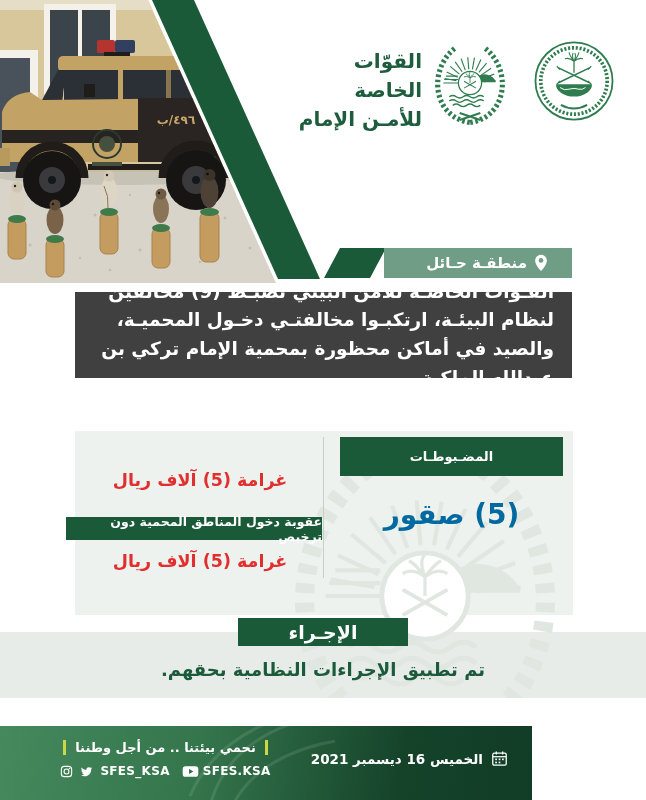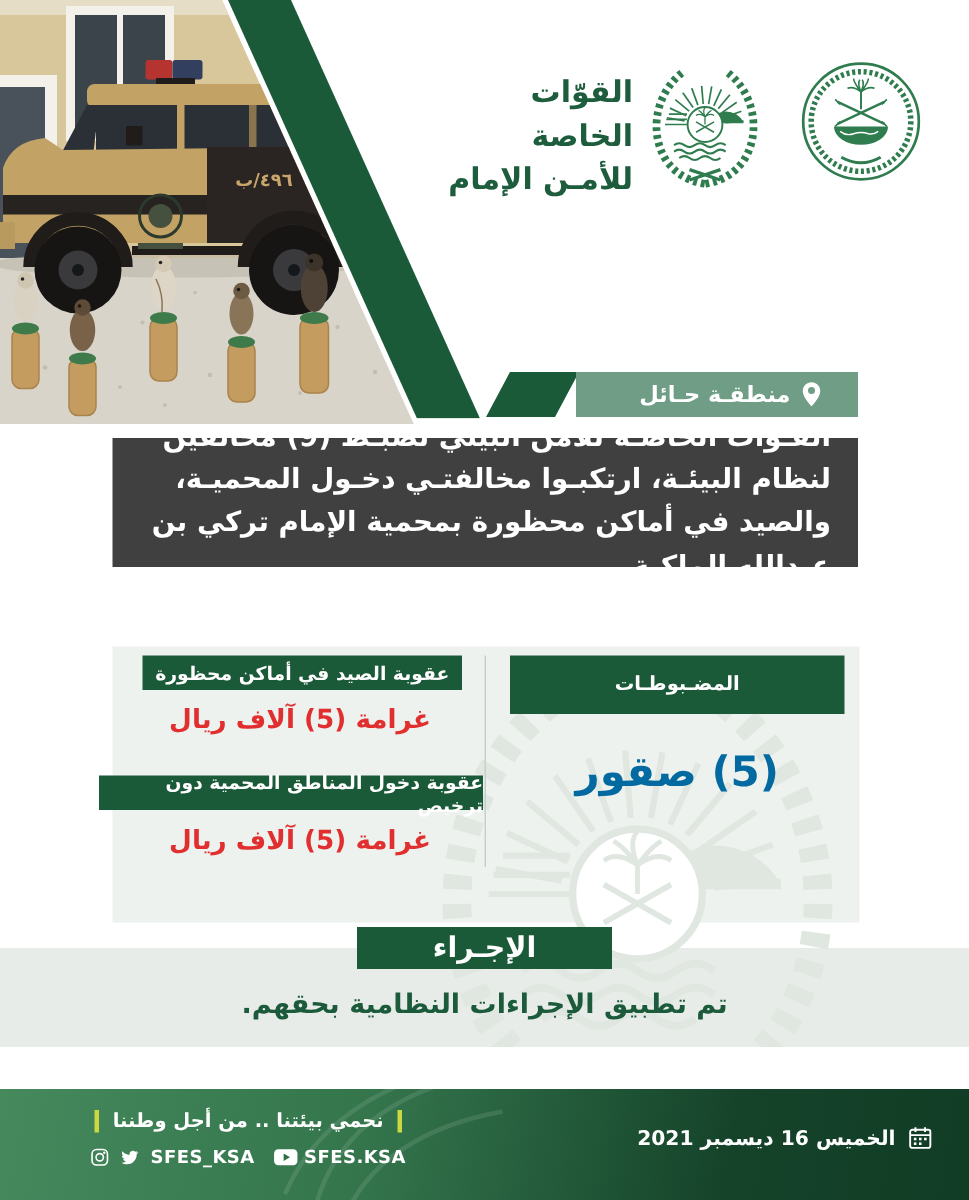--- a/index.html
+++ b/index.html
@@ -43,21 +43,21 @@
   .pen1-hdr{left:95px;top:437px;width:213px;height:23px;font-size:12.5px;}
   .pen2-hdr{left:66px;top:517px;width:256px;height:23px;font-size:12.5px;}
   .fine{left:78px;top:470px;width:244px;text-align:center;color:#e12f2f;
     font-weight:700;font-size:17.5px;direction:rtl;}
   .fine2{top:551px;}
   
   .proc-box{left:238px;top:618px;width:170px;height:28px;font-size:19px;}
   .proc-text{left:0;top:659px;width:646px;text-align:center;color:#1b5a3a;
     font-weight:700;font-size:18px;direction:rtl;}
   
-  .footer{left:0;top:726px;width:646px;height:74px;
+  .footer{left:0;top:726px;width:532px;height:74px;
     background:linear-gradient(100deg,#46895d 0%,#34754c 38%,#15432a 75%,#113c25 100%);}
   .footer-wm{position:absolute;left:150px;top:0;width:260px;height:74px;opacity:.10;color:#fff;}
   .slogan-row{position:absolute;left:58px;top:14px;width:215px;display:flex;
     align-items:center;justify-content:center;gap:9px;direction:rtl;}
   .slogan-bar{width:3px;height:15px;background:#c9d843;}
   .slogan-text{color:#fff;font-weight:700;font-size:13px;white-space:nowrap;}
   .social-row{position:absolute;left:58px;top:38px;width:215px;display:flex;
     align-items:center;justify-content:center;gap:6px;color:#fff;}
   .handle{color:#fff;font-weight:700;font-size:12px;letter-spacing:.3px;}
   .date-row{position:absolute;right:24px;top:24px;display:flex;align-items:center;
@@ -265,23 +265,20 @@
       </svg>
   </div>
 
   <div class="abs hdr-box seiz-hdr">
     <span>المضـبوطـات</span>
   </div>
   <div class="abs seiz-val">(5) صقور</div>
 
   <div class="abs divider"></div>
 
-  <div class="abs hdr-box pen1-hdr">
-    <span>عقوبة الصيد في أماكن محظورة</span>
-  </div>
   <div class="abs fine">غرامة (5) آلاف ريال</div>
 
   <div class="abs hdr-box pen2-hdr">
     <span>عقوبة دخول المناطق المحمية دون ترخيص</span>
   </div>
   <div class="abs fine fine2">غرامة (5) آلاف ريال</div>
 
   <div class="abs hdr-box proc-box">
     <span>الإجـراء</span>
   </div>

